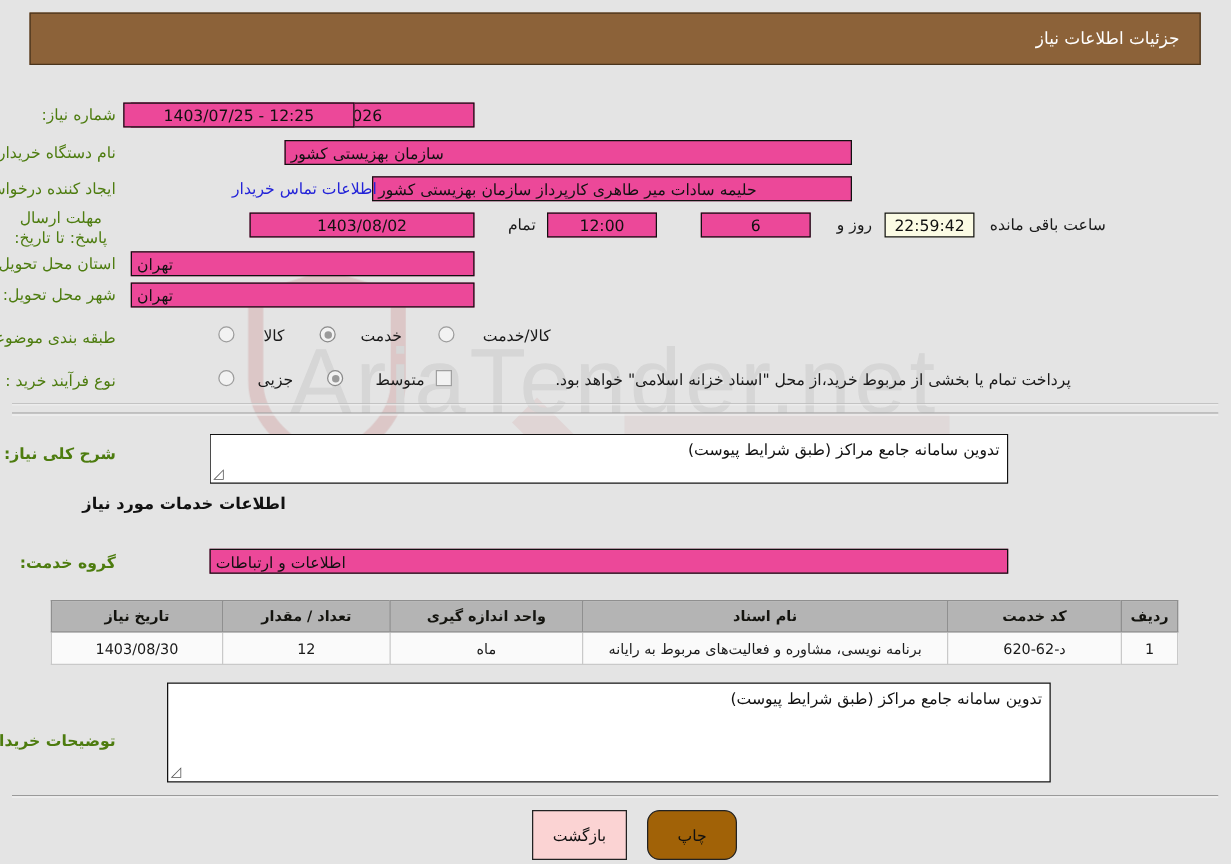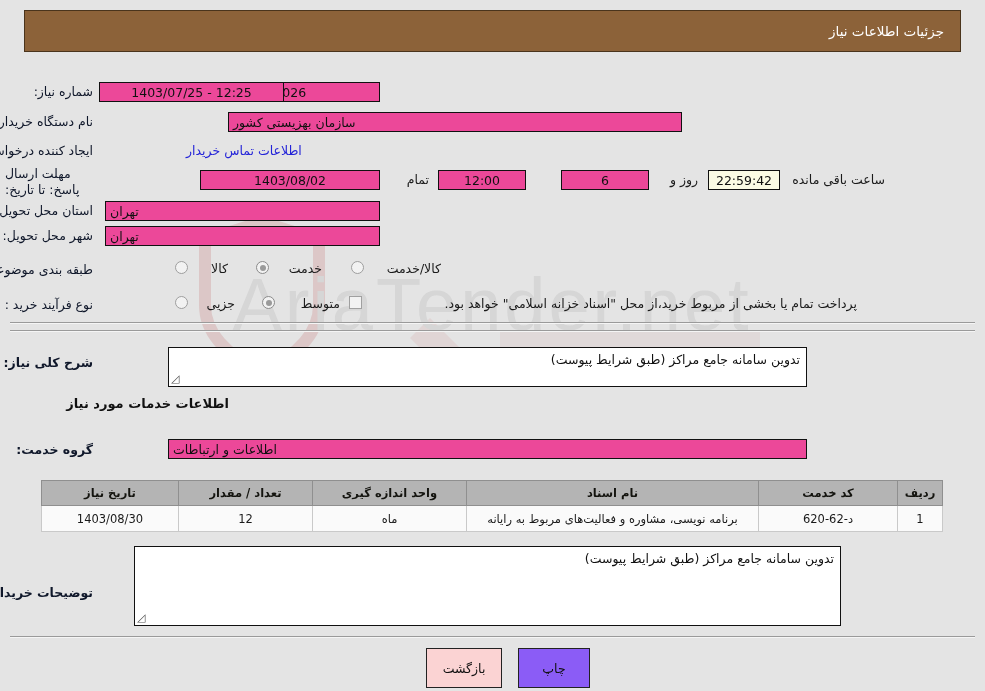--- a/index.html
+++ b/index.html
@@ -55,22 +55,22 @@
     height: 0;
     border-top: 1px solid #9a9a9a;
     border-bottom: 1px solid #f5f5f5;
     z-index: 2;
   }
 
   
   .lbl {
     position: absolute;
     font-size: 12.5px;
-    color: #0f172a;
-    text-align: left;
+    color: #4d7c0f;
+    text-align: center;
     white-space: nowrap;
     z-index: 3;
   }
   .lbl-bold {
     font-weight: bold;
   }
   .fld {
     position: absolute;
     background: #ec4899;
     border: 1px solid #111111;
@@ -216,21 +216,21 @@
     box-sizing: border-box;
     font-size: 12.5px;
     color: #111111;
     display: flex;
     align-items: center;
     justify-content: center;
     cursor: pointer;
     z-index: 3;
     font-family: "DejaVu Sans", "Liberation Sans", sans-serif;
   }
-  .btn-print { background: #8b5cf6; }
+  .btn-print { background: #a16207; border-radius: 10px; }
   .btn-back  { background: #fbd3d3; }
 </style>
 </head>
 <body>
 
 <div id="page">
 
   <svg class="watermark" viewBox="0 0 985 691">
     <g opacity="0.16">
       <path d="M205 240 L205 305 Q205 345 262 372 Q319 345 319 305 L319 240 L262 222 Z" fill="none" stroke="#b03030" stroke-width="12"></path>
@@ -250,20 +250,21 @@
   <div class="lbl" style="top:84px; right:892px">شماره نیاز:</div>
   <div class="fld center" style="top:82px; right:605px; width:275px">1103004403001026</div>
 
   <div class="lbl" style="top:84px; right:700px; left:292px; width:auto">تاریخ و ساعت اعلان عمومی:</div>
   <div class="fld center" style="top:82px; left:99px; width:185px">12:25 - 1403/07/25</div>
 
   <div class="lbl" style="top:114px; right:892px">نام دستگاه خریدار:</div>
   <div class="fld" style="top:112px; right:303px; left:228px">سازمان بهزیستی کشور</div>
 
   <div class="lbl" style="top:143px; right:892px">ایجاد کننده درخواست:</div>
+  <div class="fld" style="top:141px; right:303px; left:298px">حلیمه سادات میر طاهری کارپرداز سازمان بهزیستی کشور</div>
   <a class="link" style="top:143px; left:186px">اطلاعات تماس خریدار</a>
 
   <div class="lbl" style="top:166px; right:892px; width:88px; white-space:normal; line-height:16px;">مهلت ارسال پاسخ: تا تاریخ:</div>
   <div class="fld center" style="top:170px; right:605px; width:180px">1403/08/02</div>
   <div class="plain" style="top:172px; right:556px">تمام</div>
   <div class="fld center" style="top:170px; right:459px; width:88px">12:00</div>
   <div class="fld center" style="top:170px; right:336px; width:88px">6</div>
   <div class="plain" style="top:172px; right:287px">روز و</div>
   <div class="fld timer" style="top:170px; right:205px; width:72px">22:59:42</div>
   <div class="plain" style="top:172px; right:100px">ساعت باقی مانده</div>

